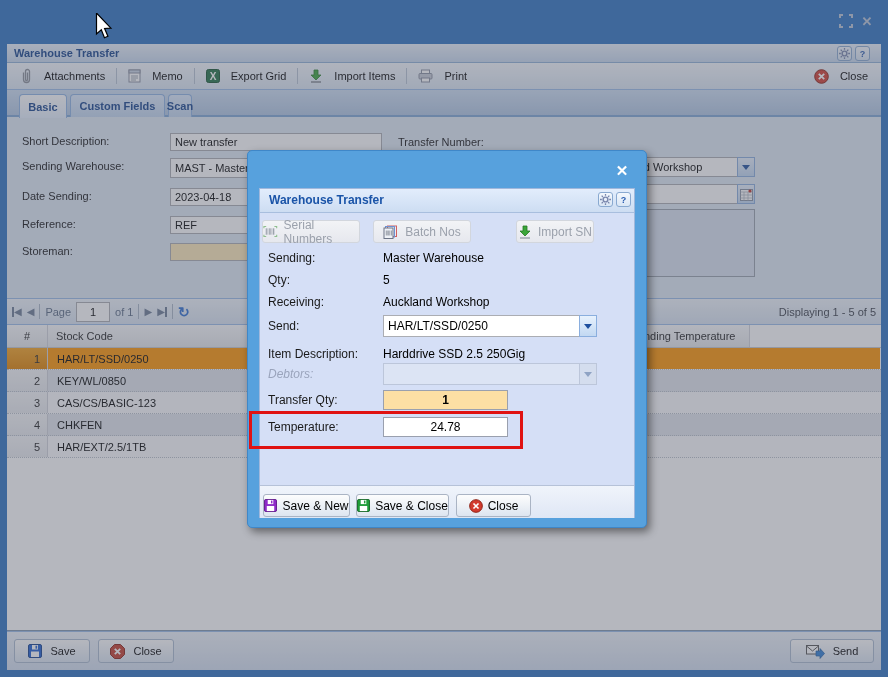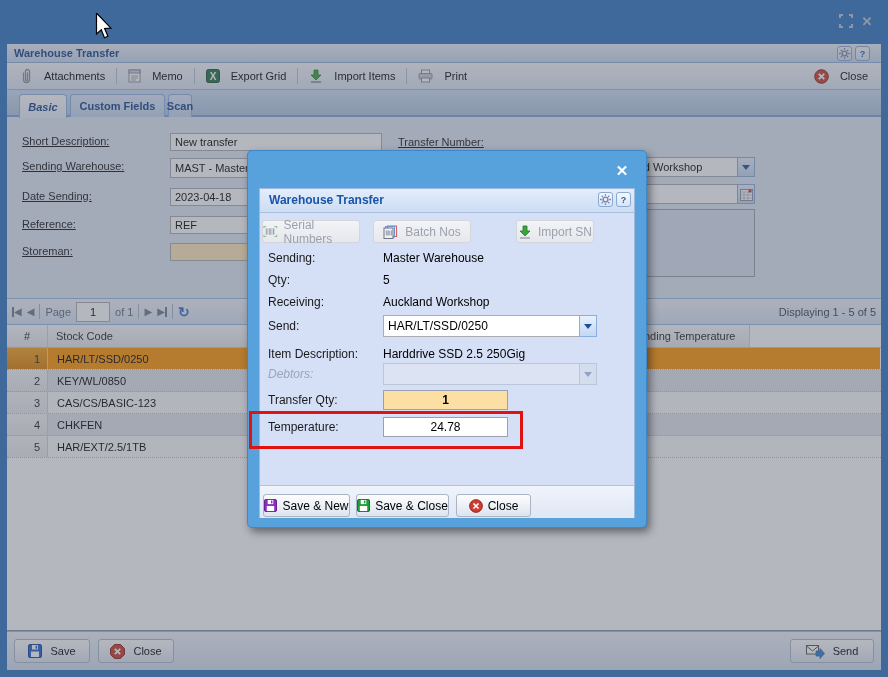--- a/index.html
+++ b/index.html
@@ -14,23 +14,23 @@
   .phead .ptitle{position:absolute;left:7px;top:3px;font-weight:bold;color:#15428b;}
   .sq-btn{position:absolute;top:2px;width:15px;height:15px;background:linear-gradient(#f4f8fd,#d9e6f5);border:1px solid #89a9d0;border-radius:3px;box-sizing:border-box;display:flex;align-items:center;justify-content:center;font-size:9px;cursor:pointer;}
 
   .toolbar{position:absolute;left:0;top:19px;width:100%;height:27px;background:linear-gradient(#f5f9fd,#dce7f4);border-bottom:1px solid #99bbe8;box-sizing:border-box;display:flex;align-items:center;padding:0 8px;gap:6px;}
   .titem{display:flex;align-items:center;gap:11px;padding:2px 5px;border-radius:3px;cursor:pointer;white-space:nowrap;}
   .tsep{width:1px;height:16px;background:#b6c2d2;}
   .tspacer{flex:1;}
 
   .tabbar{position:absolute;left:0;top:46px;width:100%;height:27px;background:linear-gradient(#cddef2,#b1c7e3);border-bottom:2px solid #7ea6d4;box-sizing:border-box;}
   .tab{position:absolute;top:4px;height:23px;border:1px solid #8db2e3;border-bottom:none;border-radius:4px 4px 0 0;box-sizing:border-box;display:flex;align-items:center;justify-content:center;font-weight:bold;color:#15428b;cursor:pointer;background:linear-gradient(#dceafc,#c3d7ef);}
-  .tab.active{background:linear-gradient(#ffffff,#e4eefb);height:24px;z-index:2;font-style:italic;}
-
-  .flabel{position:absolute;color:#111;text-decoration:underline;}
+  .tab.active{background:linear-gradient(#ffffff,#e4eefb);height:24px;z-index:2;}
+
+  .flabel{position:absolute;color:#111;}
   .fld{position:absolute;height:18px;border:1px solid #abadb3;background:#fff;box-sizing:border-box;font-family:"Liberation Sans",sans-serif;font-size:11px;padding:0 4px;}
   .combo{position:absolute;height:20px;box-sizing:border-box;display:flex;}
   .combo .cinput{flex:1;border:1px solid #abadb3;border-right:none;background:#fff;font-size:11px;padding:0 4px;display:flex;align-items:center;overflow:hidden;white-space:nowrap;}
   .trigger{width:18px;background:linear-gradient(#e7f1fd,#c2d8f2);border:1px solid #8aaede;box-sizing:border-box;display:flex;align-items:center;justify-content:center;cursor:pointer;}
   .chev{width:0;height:0;border-left:4px solid transparent;border-right:4px solid transparent;border-top:5px solid #1e4f9e;}
 
   
   .grid{position:absolute;left:0;top:254px;width:100%;height:333px;background:#fff;border-top:1px solid #99bbe8;border-bottom:1px solid #8096ae;box-sizing:border-box;}
   .pager{position:absolute;left:0;top:0;width:100%;height:26px;background:linear-gradient(#f0f5fb,#d9e4f2);border-bottom:1px solid #99bbe8;box-sizing:border-box;display:flex;align-items:center;padding:0 5px;gap:5px;color:#5a6b84;}
   .parrow{font-size:10px;color:#6b7b94;cursor:pointer;display:flex;align-items:center;}

